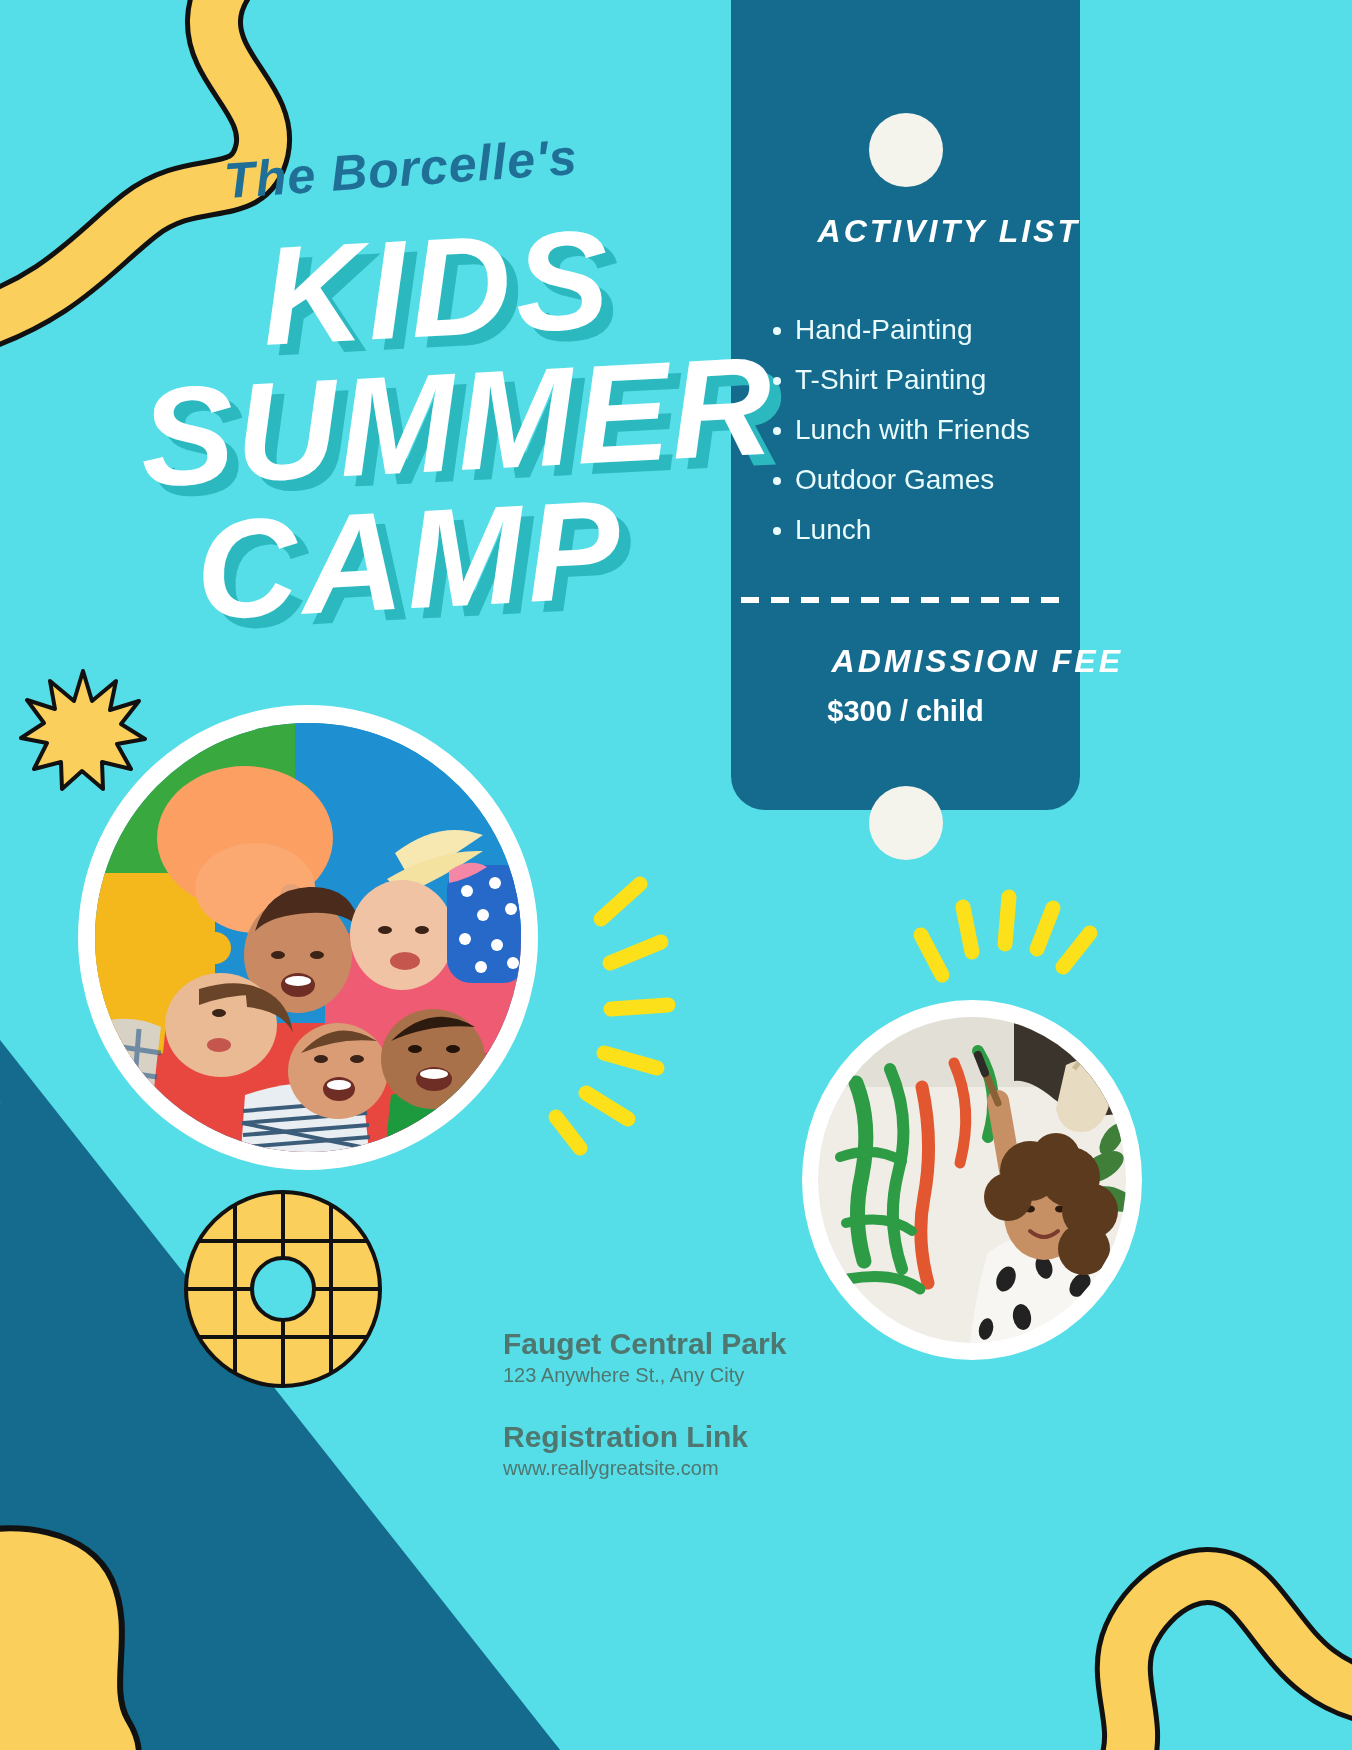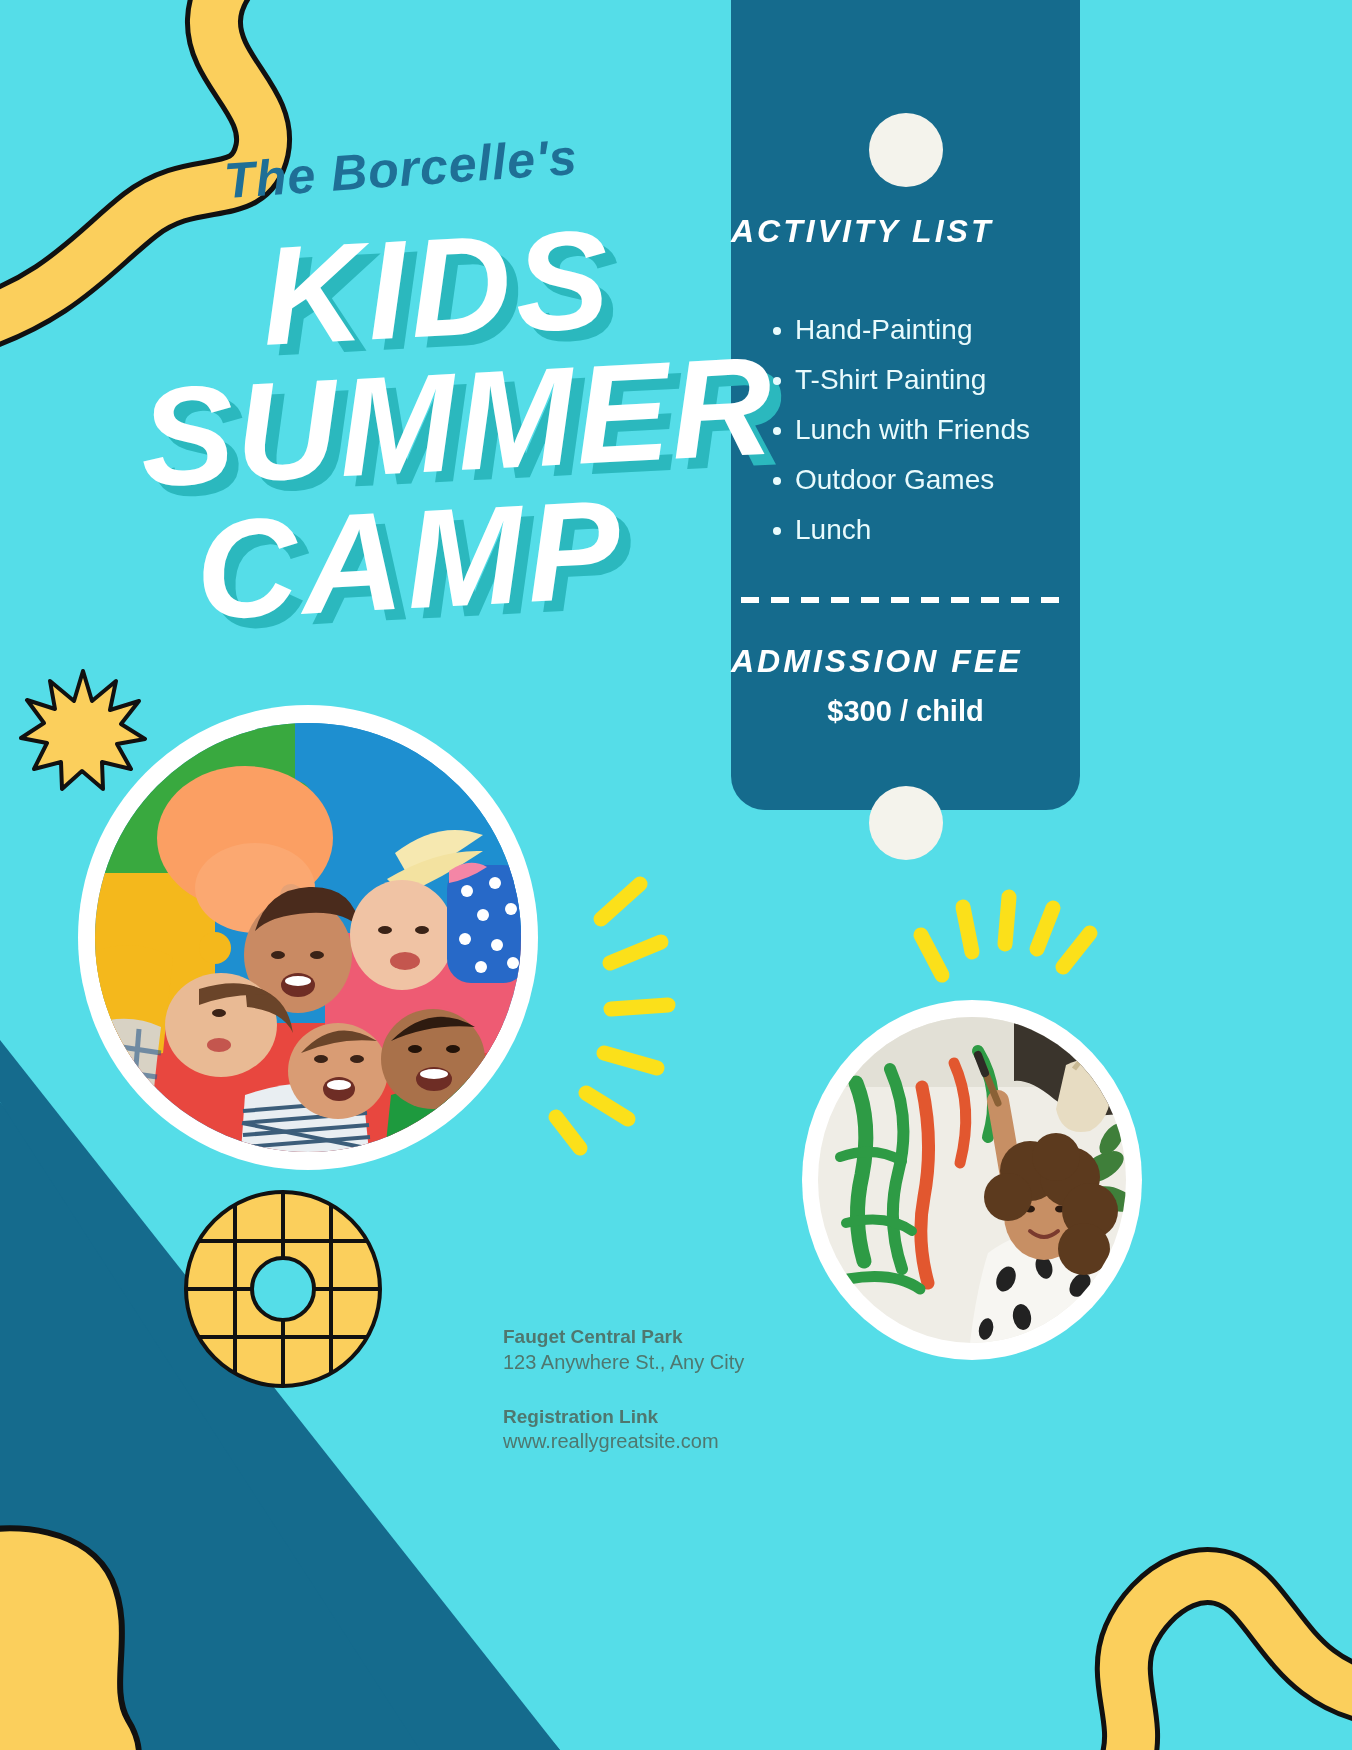--- a/index.html
+++ b/index.html
@@ -18,26 +18,26 @@
     z-index:5;
   }
   .panel-dot{
     position:absolute;width:74px;height:74px;border-radius:50%;
     background:#F4F3EC;z-index:6;
   }
   #panel-dot-top{left:869px;top:113px;}
   #panel-dot-bottom{left:869px;top:786px;}
 
   .panel-title{
-    position:absolute;width:349px;text-align:left;
+    position:absolute;width:349px;text-align:right;
     color:#FFFFFF;font-weight:700;font-style:italic;
     letter-spacing:3px;font-size:32px;
   }
   #activity-list-title{left:731px;top:213px;}
-  #admission-fee-title{left:731px;top:643px;}
+  #admission-fee-title{left:731px;top:643px;padding-left:43px;}
 
   #activity-items{
     position:absolute;left:755px;top:305px;width:320px;
     margin:0;padding:0 0 0 40px;list-style:none;
   }
   #activity-items li{
     position:relative;color:#E9FBFD;font-size:28px;line-height:50px;
     white-space:nowrap;
   }
   #activity-items li:before{
@@ -79,21 +79,21 @@
   .photo-inner{
     position:absolute;border-radius:50%;overflow:hidden;
   }
   #photo-kids-ring{left:78px;top:705px;width:460px;height:465px;}
   #photo-kids-inner{left:17px;top:18px;width:426px;height:429px;}
   #photo-paint-ring{left:802px;top:1000px;width:340px;height:360px;}
   #photo-paint-inner{left:16px;top:17px;width:308px;height:326px;}
 
   
   #footer{position:absolute;left:503px;top:1325px;width:560px;z-index:7;}
-  .foot-strong{color:#4F776F;font-size:19px;font-weight:700;line-height:1.24;}
+  .foot-strong{color:#4F776F;font-size:30px;font-weight:700;line-height:1.24;}
   .foot-light{color:#4F776F;font-size:20px;font-weight:400;line-height:1.3;}
   #footer-gap{height:30px;}
 </style>
 </head>
 <body>
 
 <div id="poster">
 
   <svg class="deco-svg" viewBox="0 0 1352 1750">
 

